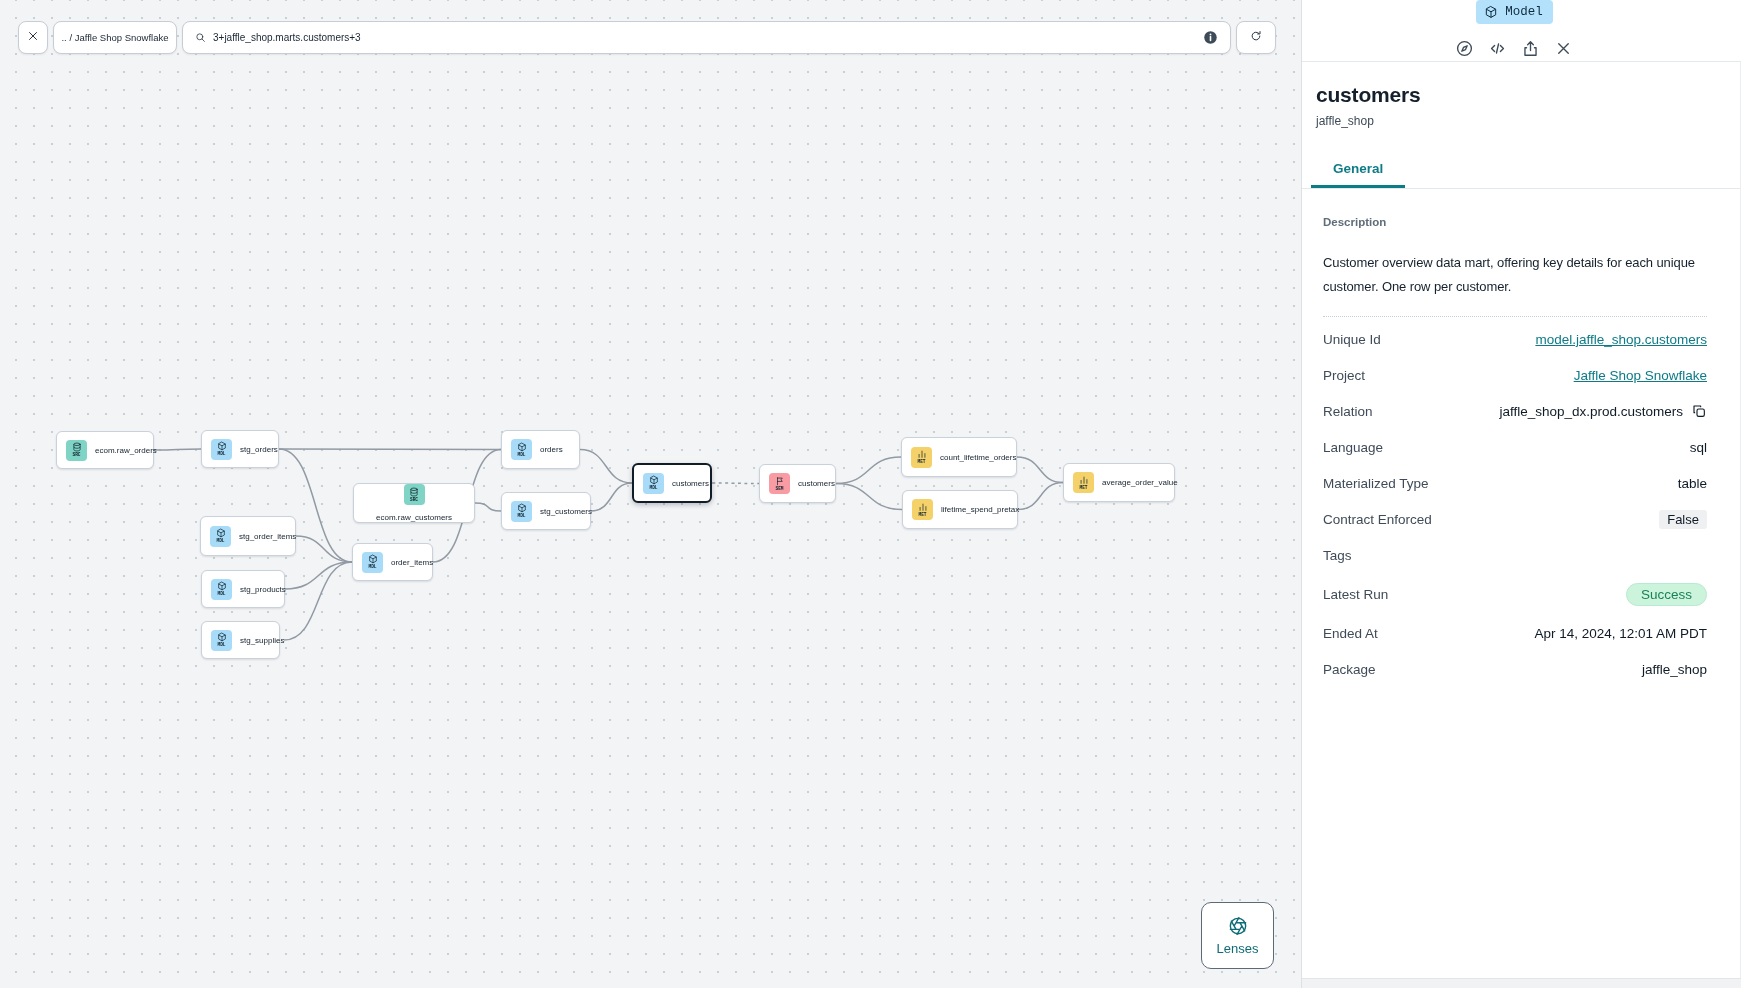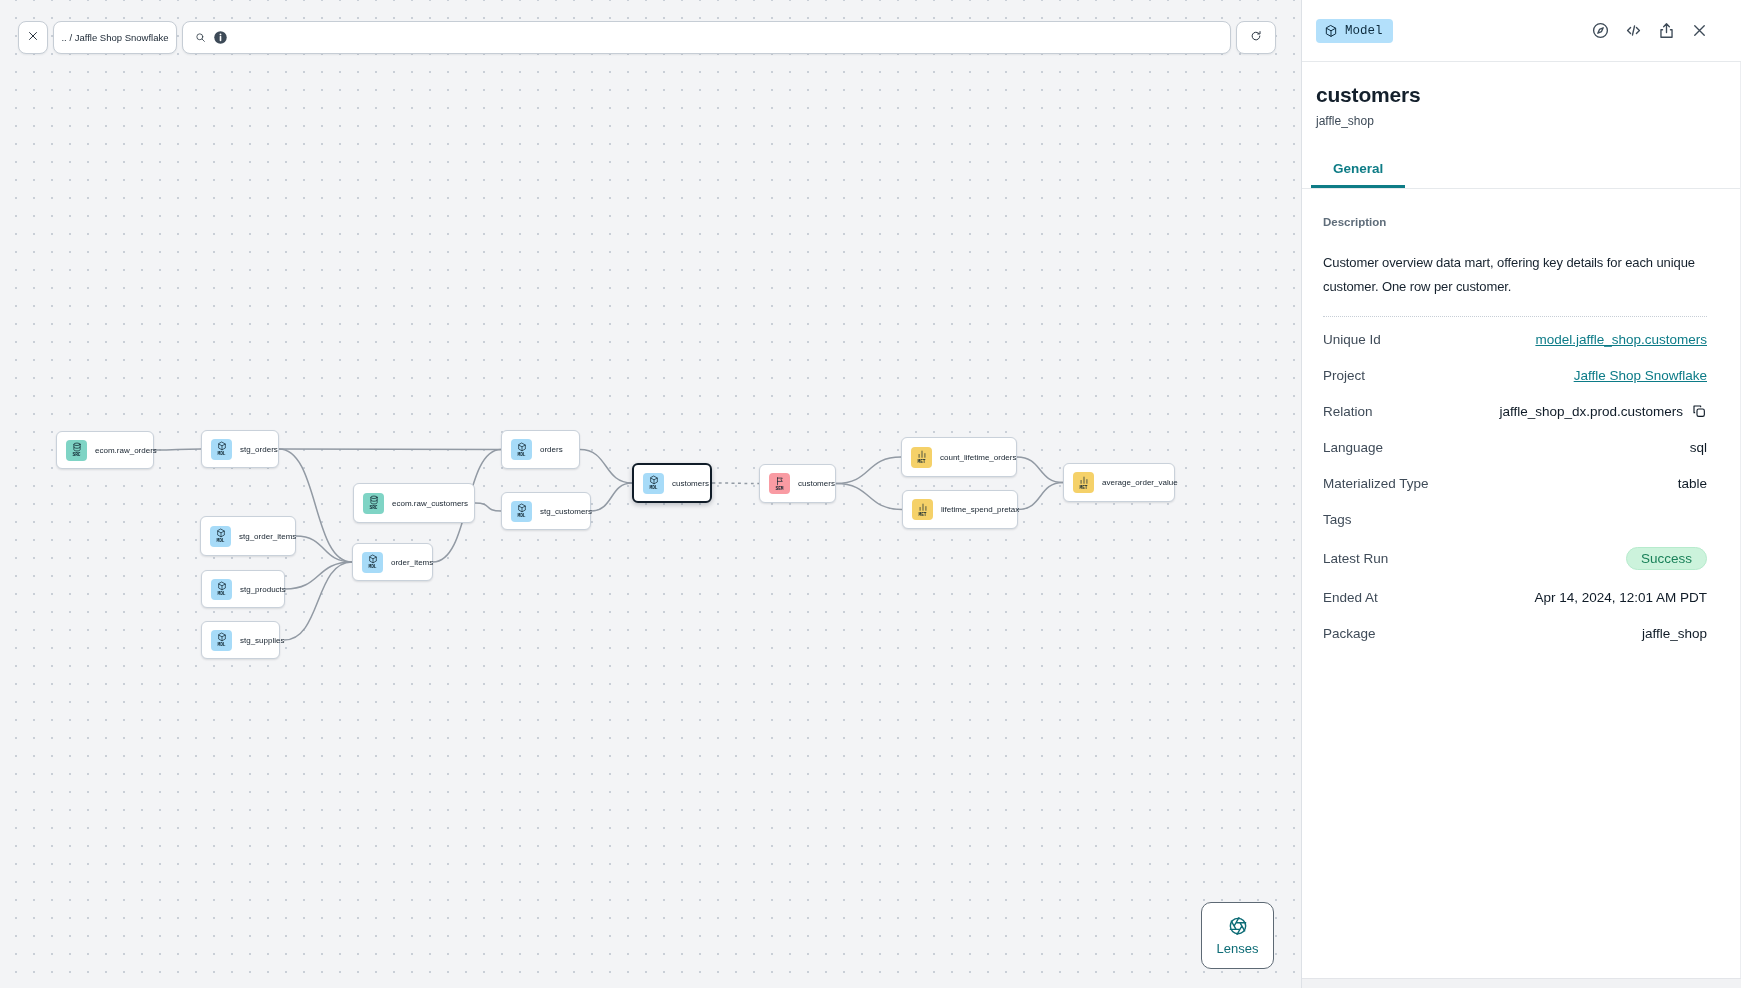--- a/index.html
+++ b/index.html
@@ -61,21 +61,21 @@
   }
   .lenses .ap { width:20px; height:20px; }
   .lenses .ap svg { width:20px; height:20px; display:block; }
   
   .panel {
     position:absolute; top:0; right:0; width:440px; height:988px; background:#fff;
     border-left:1px solid #dde1e6; z-index:10;
   }
   .panel::after { content:""; position:absolute; right:0; top:62px; bottom:10px; width:1px; background:#eceef1; }
   .p-bottombar { position:absolute; bottom:0; left:0; right:0; height:10px; background:#f1f2f4; border-top:1px solid #e3e5e9; }
-  .p-header { height:62px; display:flex; align-items:center; justify-content:space-between; padding:0 28px 0 14px; border-bottom:1px solid #e6e9ec; }
+  .p-header { height:62px; display:flex; align-items:center; justify-content:space-between; padding:0 28px 0 14px; border-bottom:1px solid #e6e9ec;flex-direction:column; }
   .model-badge {
     background:#b3e0fb; border-radius:4px; padding:5px 10px 5px 8px;
     display:flex; align-items:center; gap:7px;
     font-family:"Liberation Mono", monospace; font-size:12.5px; color:#0d2b3e;
   }
   .model-badge .mic { width:14px; height:14px; }
   .model-badge .mic svg { width:14px; height:14px; display:block; }
   .p-actions { display:flex; align-items:center; gap:7px; }
   .p-actions button { background:none; border:none; padding:3px; width:26px; height:26px; color:#3d4a57; cursor:pointer; }
   .p-actions button svg { width:19px; height:19px; display:block; }
@@ -179,21 +179,21 @@
           <span class="g">
             <svg class="ic" viewBox="0 0 24 24" stroke-width="2">
               <path d="M12 2.8l8 4.4v9.6l-8 4.4-8-4.4V7.2z"></path>
               <path d="M4.4 7.4L12 11.6l7.6-4.2M12 11.6V21"></path>
             </svg>
           </span>
           <span class="t">MDL</span>
         </span>
         <span class="lbl">stg_supplies</span>
       </div>
-      <div class="node" style="left: 353px; top: 483px; width: 122px; height: 40px;">
+      <div class="node" style="left: 353px; top: 483px; width: 122px; height: 40px; flex-direction: column;">
         <span class="nbadge" style="background: rgb(127, 212, 197);">
           <span class="g">
             <svg class="ic" viewBox="0 0 24 24" stroke-width="2">
               <ellipse cx="12" cy="5.5" rx="7.5" ry="3"></ellipse>
               <path d="M4.5 5.5v13c0 1.7 3.4 3 7.5 3s7.5-1.3 7.5-3v-13"></path>
               <path d="M4.5 12c0 1.7 3.4 3 7.5 3s7.5-1.3 7.5-3"></path>
             </svg>
           </span>
           <span class="t">SRC</span>
         </span>
@@ -303,20 +303,21 @@
     <div class="crumb">
       <span>.. / Jaffle Shop Snowflake</span>
     </div>
     <div class="search">
       <span class="sic">
           <svg class="ic" viewBox="0 0 24 24" stroke-width="2.4">
             <circle cx="10.5" cy="10.5" r="6.5"></circle>
             <path d="M15.5 15.5l5 5"></path>
           </svg>
         </span>
+      <input value="3+jaffle_shop.marts.customers+3" style="">
       <span class="info">
           <svg viewBox="0 0 24 24">
             <circle cx="12" cy="12" r="10" fill="#3d4a57"></circle>
             <path d="M12 10.6v6.2" stroke="#fff" stroke-width="2.6" stroke-linecap="round"></path>
             <circle cx="12" cy="7" r="1.5" fill="#fff"></circle>
           </svg>
         </span>
     </div>
     <button class="tb-btn refresh">
       <span><svg class="ic" viewBox="0 0 24 24" stroke-width="2">
@@ -408,20 +409,26 @@
             <span>sql</span>
           </span>
         </div>
         <div class="frow">
           <span class="fl">Materialized Type</span>
           <span class="fv">
             <span>table</span>
           </span>
         </div>
         <div class="frow">
+          <span class="fl">Contract Enforced</span>
+          <span class="fv">
+            <span class="badge-gray">False</span>
+          </span>
+        </div>
+        <div class="frow">
           <span class="fl">Tags</span>
           <span class="fv">
             <span></span>
           </span>
         </div>
         <div class="frow tall">
           <span class="fl">Latest Run</span>
           <span class="fv">
             <span class="badge-success">Success</span>
           </span>

